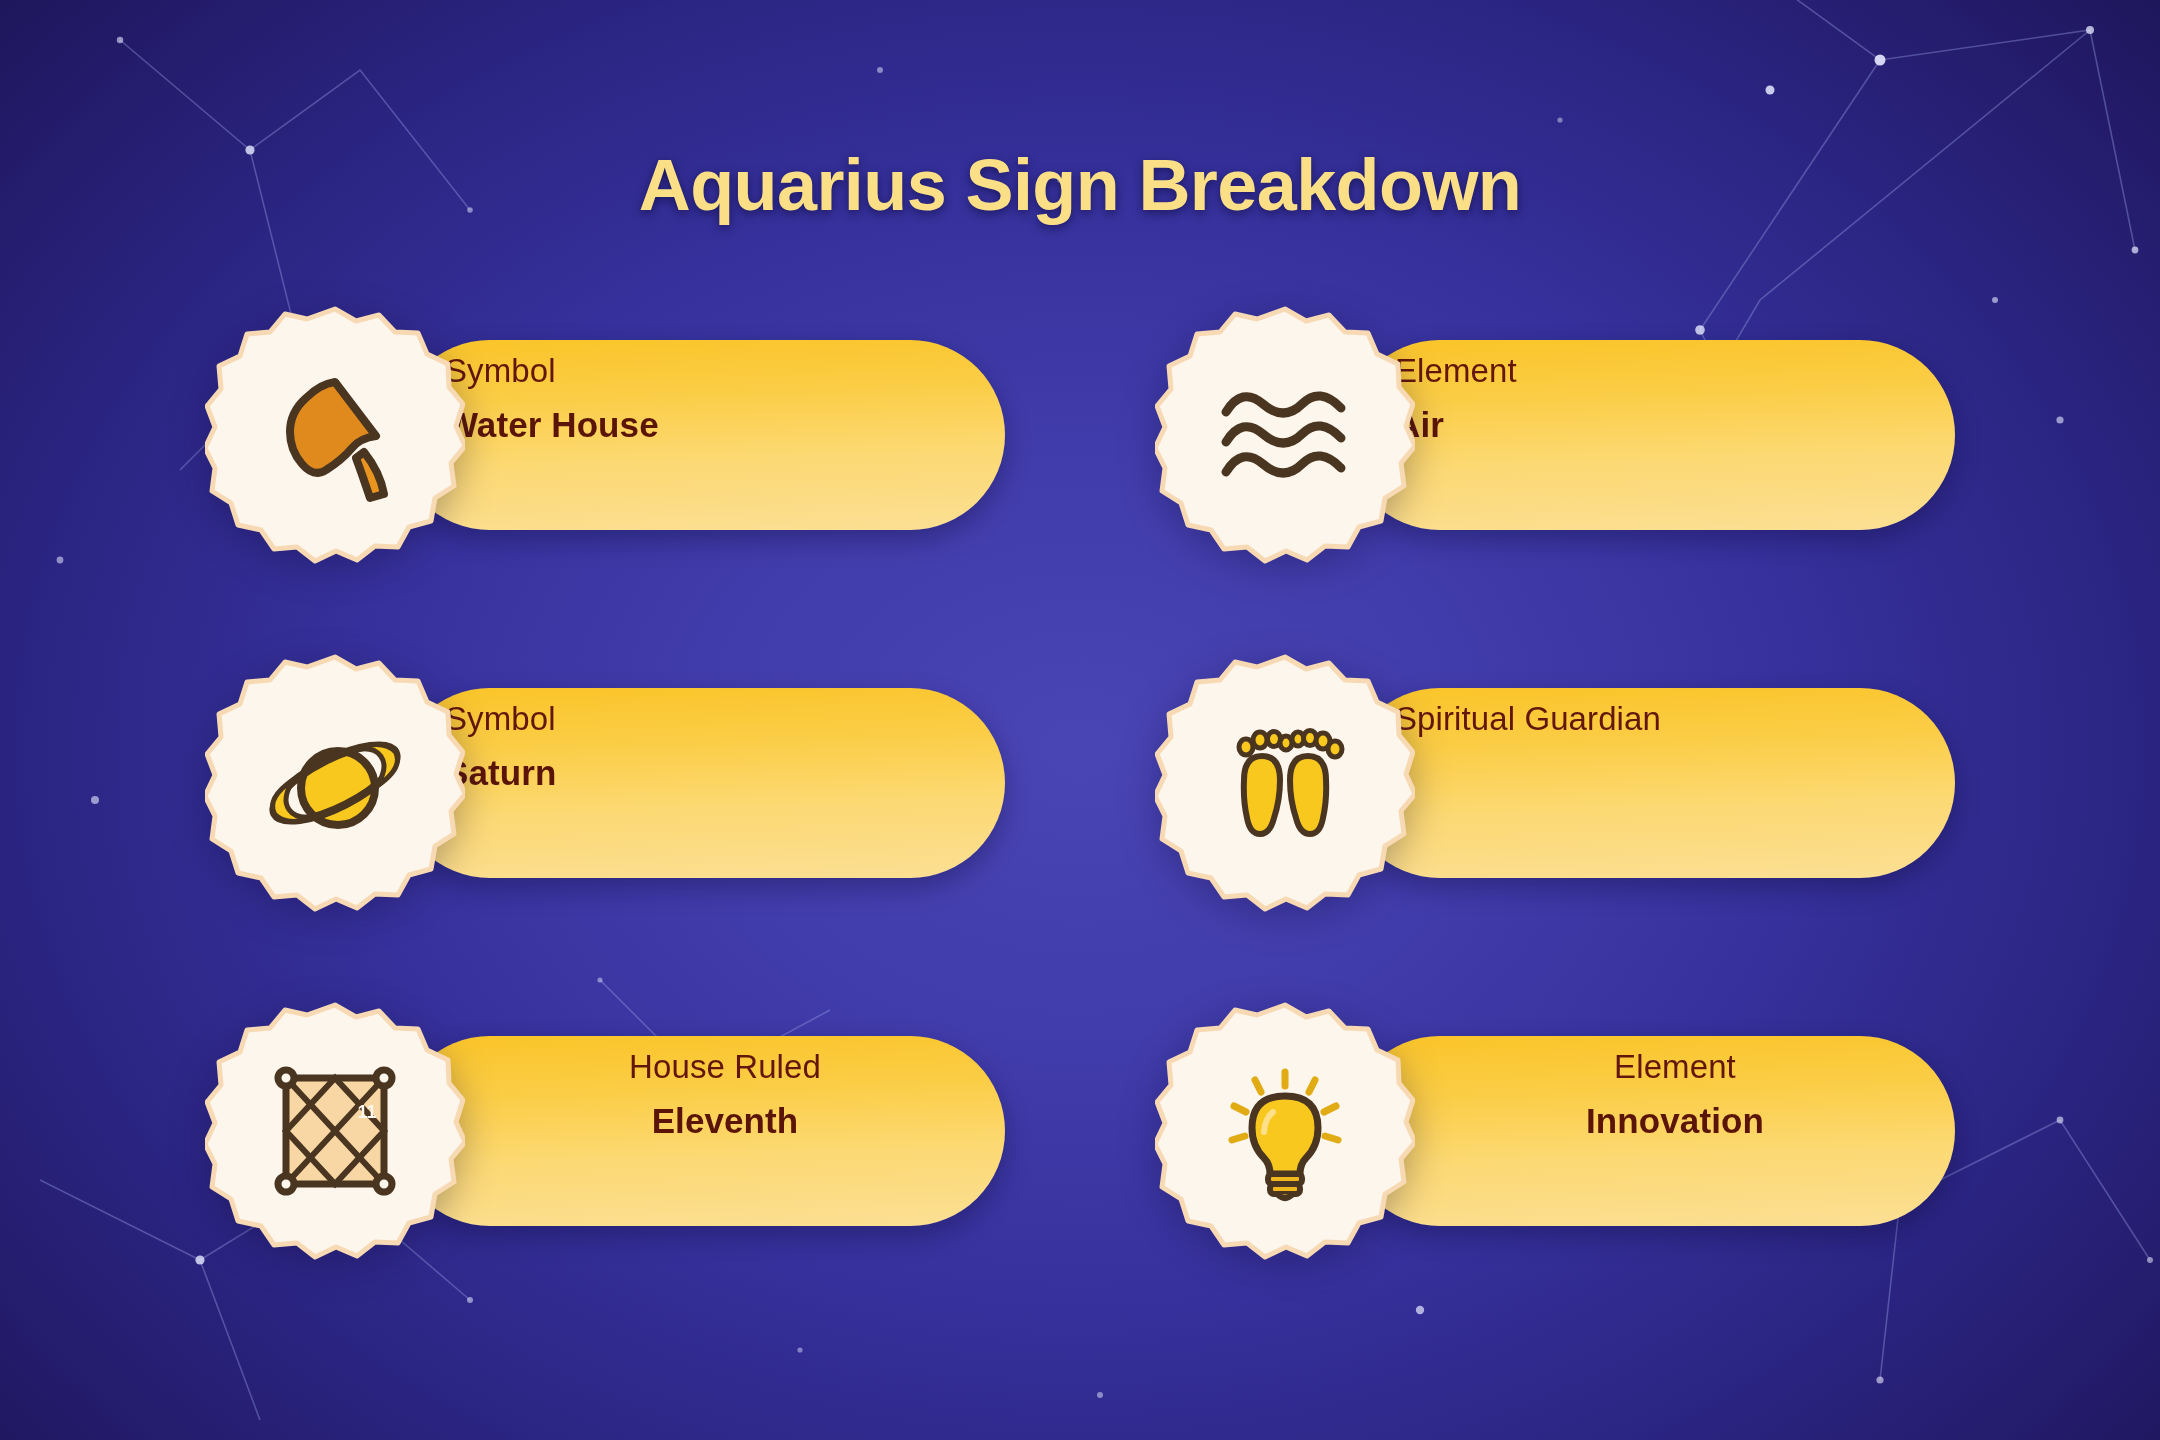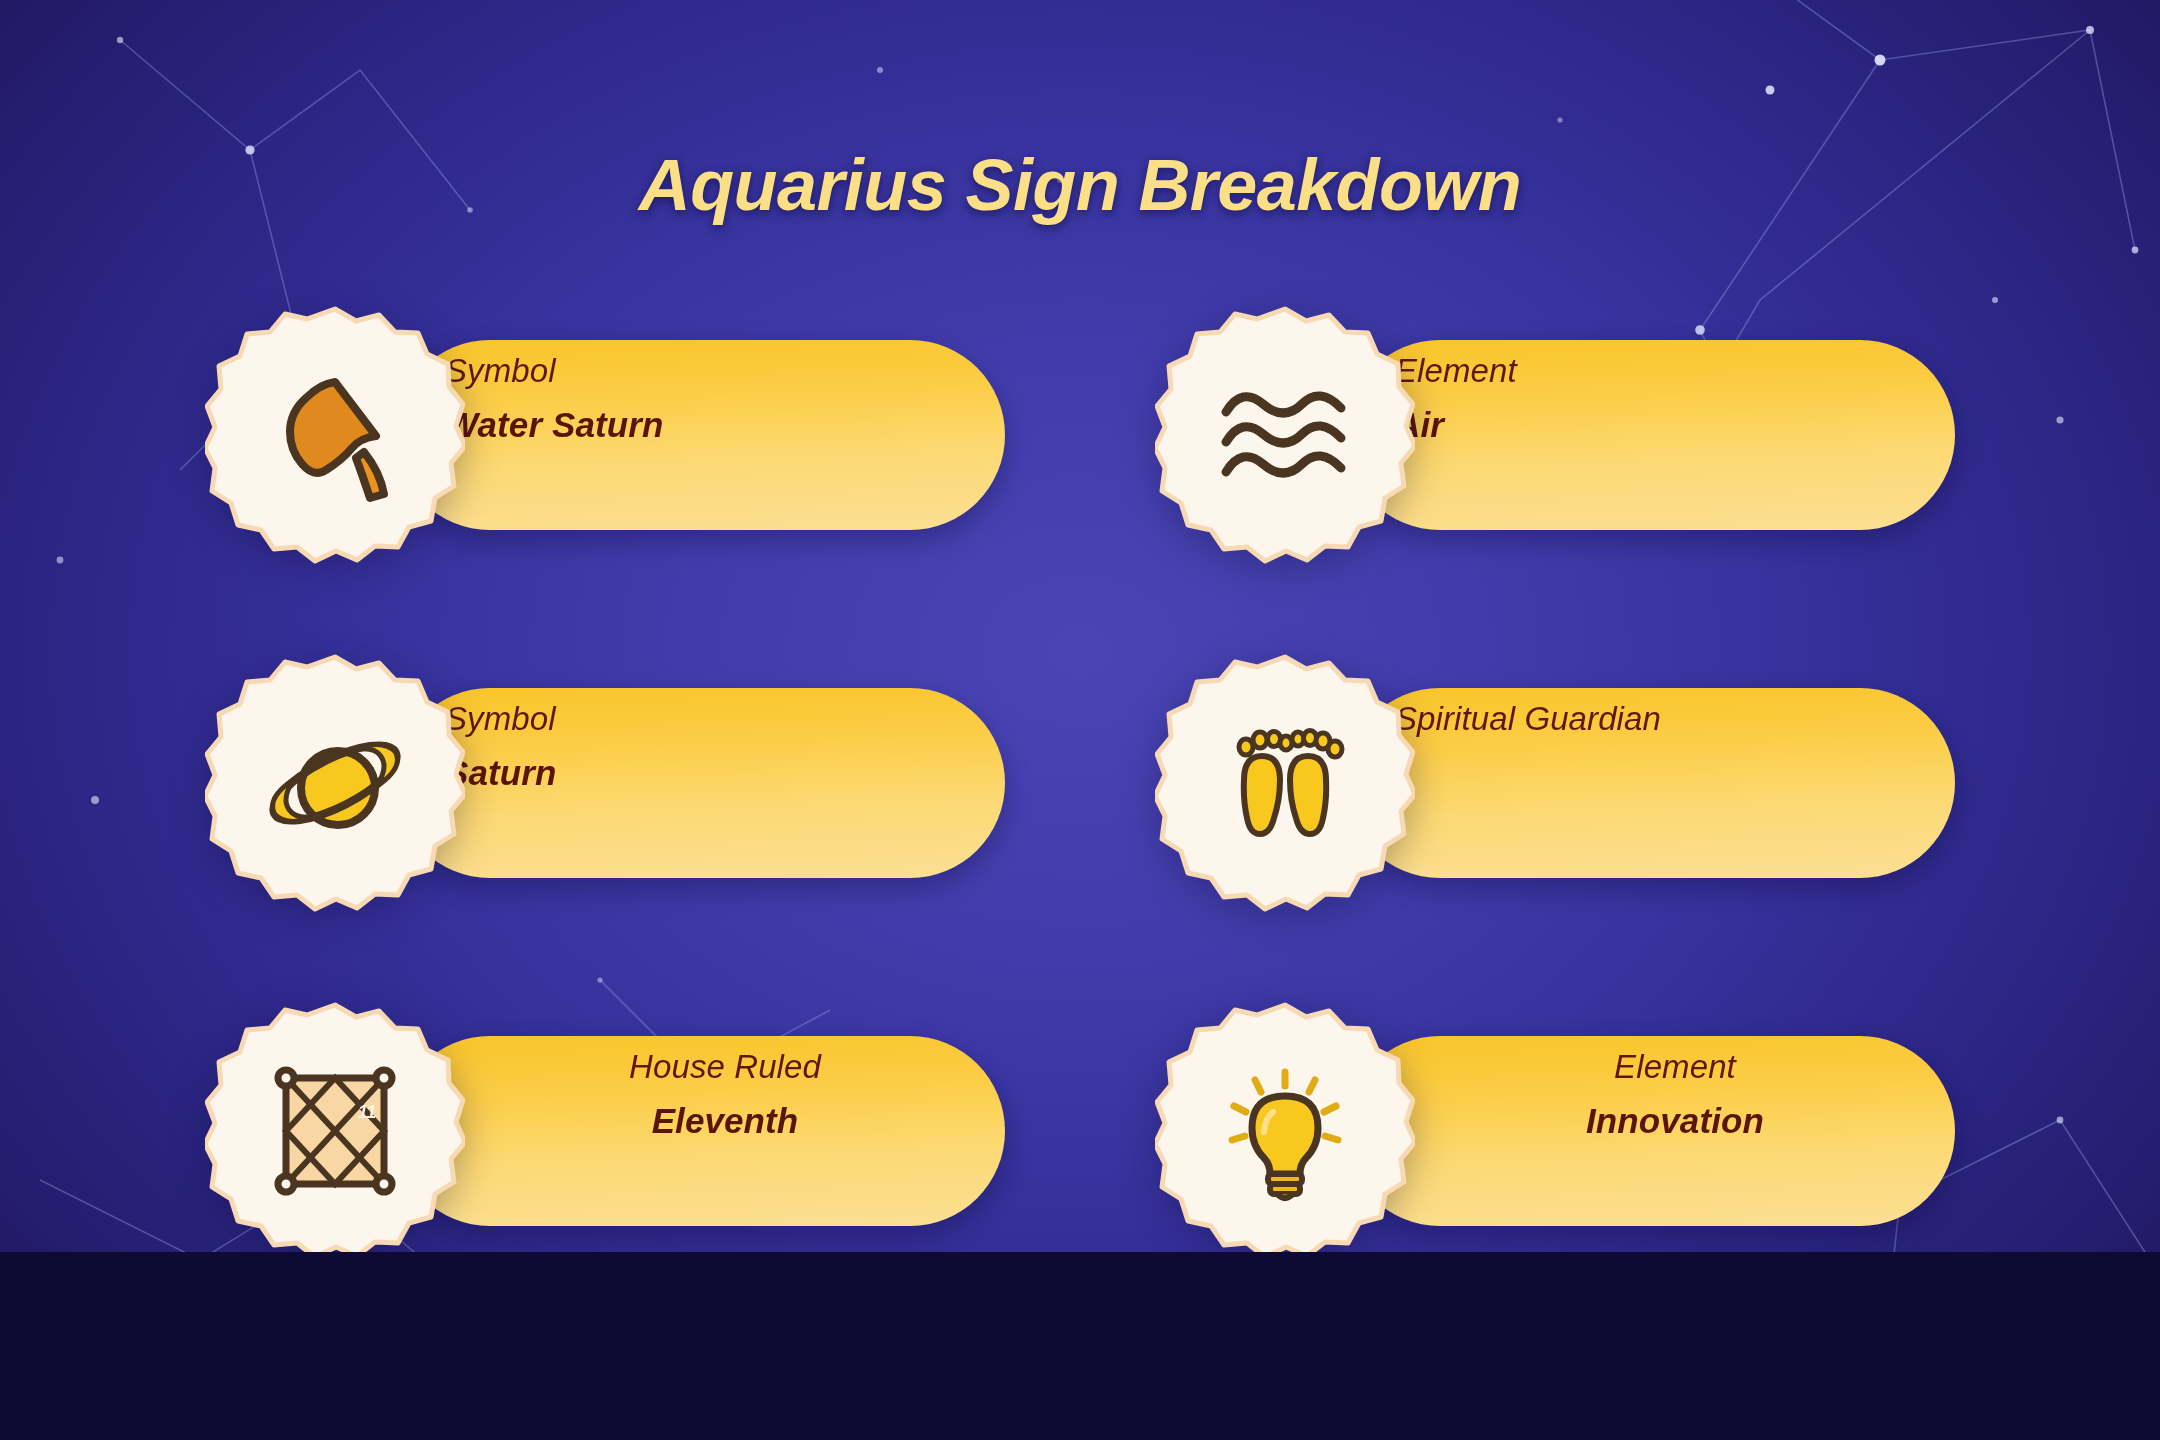--- a/index.html
+++ b/index.html
@@ -7,25 +7,24 @@
     padding: 0;
     background: #0e0a33;
   }
   body {
     font-family: "Liberation Sans", sans-serif;
   }
 
   #stage {
     position: relative;
     width: 2160px;
-    height: 1252px;
+    height: 1440px;
     overflow: hidden;
     background:
       radial-gradient(ellipse 1500px 1150px at 50% 52%, #4a45b5 0%, #413cab 26%, #35309a 50%, #2b2583 70%, #241c6c 86%, #1d1557 100%);
-    font-style: italic;
   }
 
   .sky {
     position: absolute;
     inset: 0;
     pointer-events: none;
   }
 
   .title-wrap {
     position: absolute;
@@ -174,21 +173,21 @@
   <div class="title-wrap">
     <h1 class="title">Aquarius Sign Breakdown</h1>
   </div>
 
   <div class="grid">
 
     <div class="card col0 row0">
       <div class="pill"></div>
       <div class="pill-text">
         <div class="label">Symbol</div>
-        <div class="value">Water Saturn</div>
+        <div class="value">Water House</div>
       </div>
       <div class="badge">
         <svg viewBox="0 0 260 260">
           <path d="M130 4 L151 16 L174 10 L190 27 L213 28 L222 49 L243 59 L244 82 L258 99 L251 121 L260 141 L246 158 L249 181 L230 193 L226 216 L204 222 L193 242 L170 241 L152 255 L131 246 L110 256 L92 242 L69 244 L56 225 L33 220 L26 198 L7 186 L10 163 L0 143 L10 122 L2 101 L16 84 L14 61 L35 51 L42 29 L65 27 L80 9 L102 14 Z" fill="#fdf6ec" stroke="#f7d9b4" stroke-width="5" stroke-linejoin="round"></path>
         </svg>
       </div>
       <div class="icon-holder">
         <svg width="150" height="150" viewBox="0 0 150 150">
           <path d="M75 22 L116 76 Q100 78 92 88 Q82 100 66 110 Q54 118 42 104 Q30 90 30 72 Q30 52 46 38 Q60 24 75 22 Z" fill="#e08a1e" stroke="#4a3520" stroke-width="8" stroke-linejoin="round" stroke-linecap="round"></path>
           <path d="M104 92 Q120 112 124 134 L110 138 Q102 114 96 98 Z" fill="#e9941f" stroke="#4a3520" stroke-width="8" stroke-linejoin="round" stroke-linecap="round"></path>

